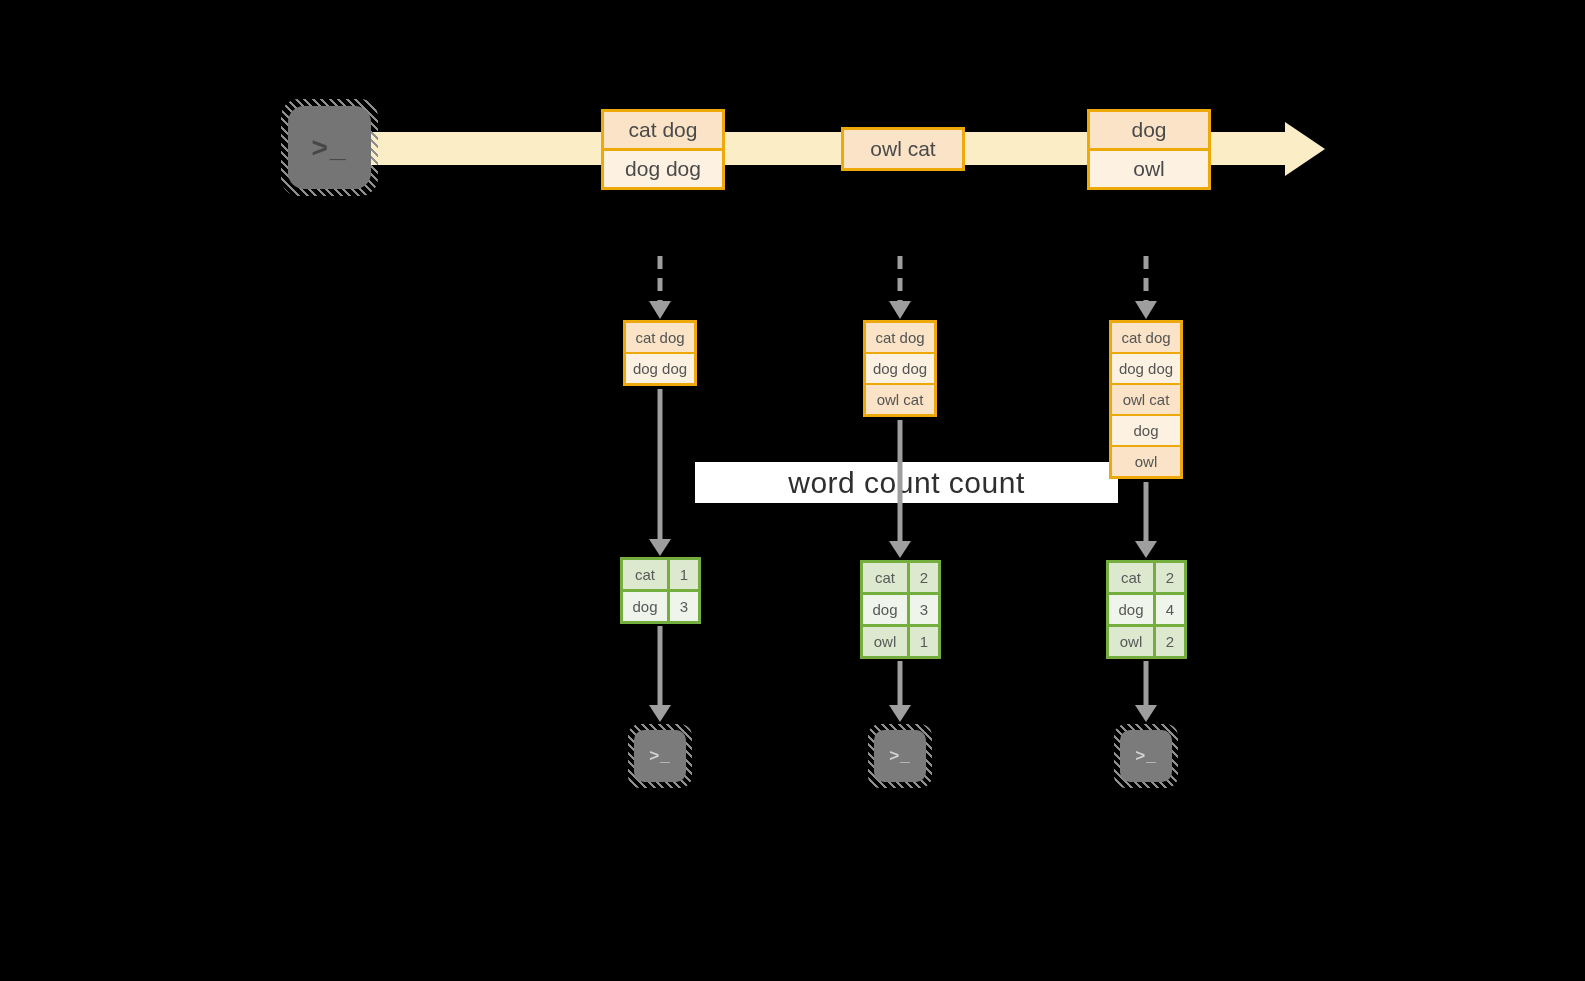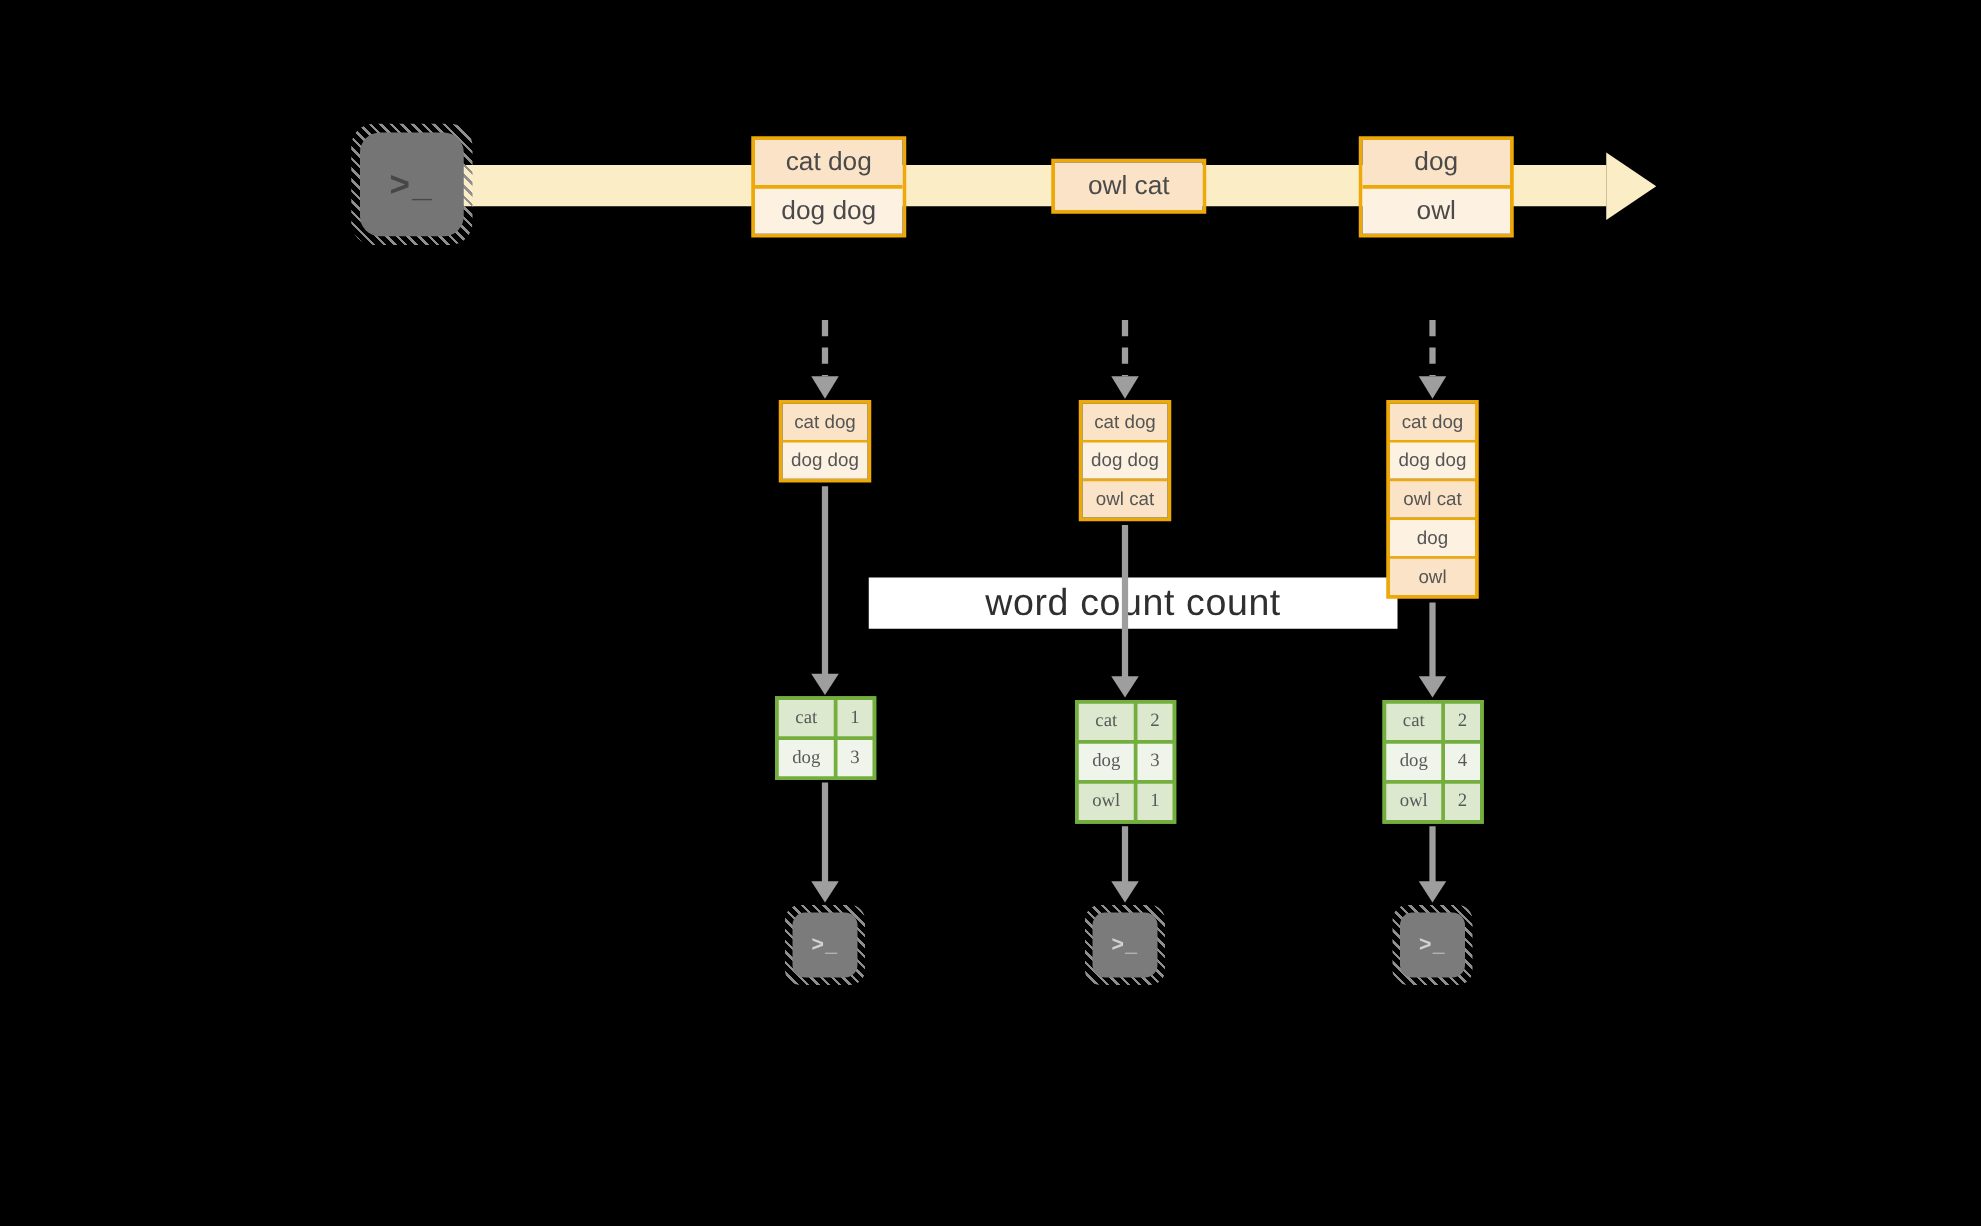--- a/index.html
+++ b/index.html
@@ -25,21 +25,21 @@
     font-size:15px;color:#555;}
   .batch .cell + .cell{border-top:2px solid var(--amber);}
   .batch .cell:nth-child(odd){background:var(--peach);}
   .batch .cell:nth-child(even){background:var(--cream);}
   
   .query{position:absolute;left:695px;top:462px;width:423px;height:41px;background:#ffffff;
     z-index:2;display:flex;align-items:center;justify-content:center;
     font-size:30px;color:#2f2f2f;letter-spacing:0.5px;}
   
   .gtable{position:absolute;display:grid;grid-template-columns:44px 28px;grid-auto-rows:29px;
-    gap:3px;border:3px solid var(--green);background:var(--green);z-index:4;font-family:Liberation Serif, serif;}
+    gap:3px;border:3px solid var(--green);background:var(--green);z-index:4;}
   .gtable .gcell{display:flex;align-items:center;justify-content:center;font-size:15px;color:#595959;}
   .gtable .gcell:nth-child(4n+1),.gtable .gcell:nth-child(4n+2){background:var(--green-row-a);}
   .gtable .gcell:nth-child(4n+3),.gtable .gcell:nth-child(4n+4){background:var(--green-row-b);}
   
   .term{position:absolute;z-index:4;
     background:repeating-linear-gradient(45deg,#8f8f8f 0 2px,transparent 2px 6px);
     border-radius:18px;}
   .term-inner{position:absolute;display:flex;align-items:center;justify-content:center;}
   .term-lg{width:97px;height:97px;}
   .term-lg .term-inner{inset:7px;background:#757575;border-radius:16px;}

